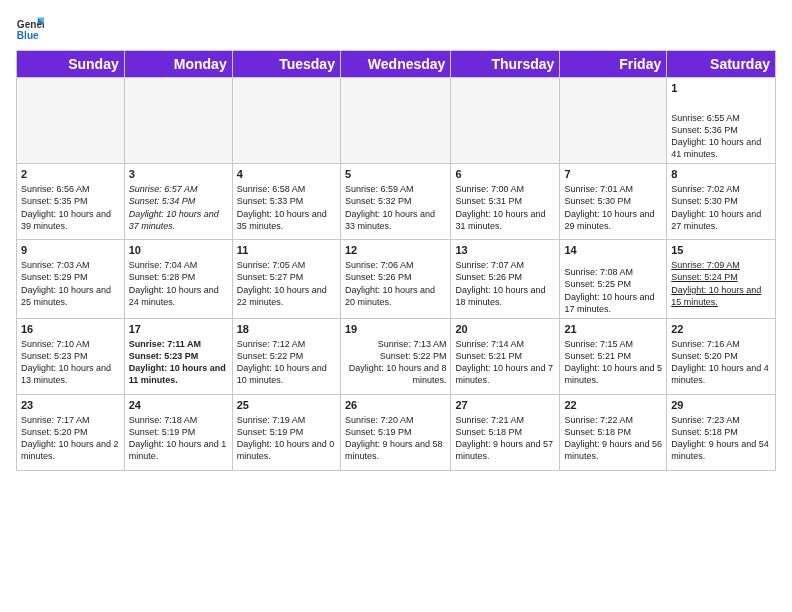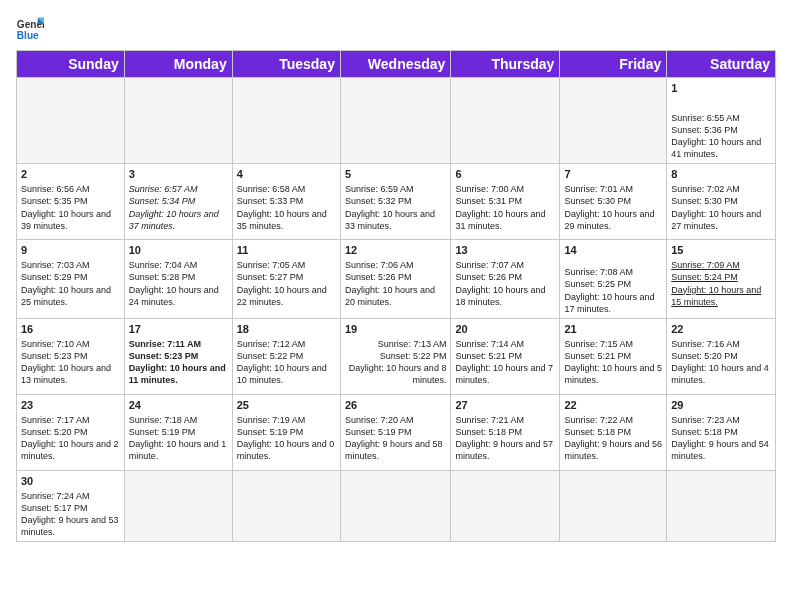--- a/index.html
+++ b/index.html
@@ -300,29 +300,15 @@
 Sunset: 5:18 PM
 Daylight: 9 hours and 56 minutes.</div>
           </td>
           <td>
             <span class="day-num">29</span>
             <div class="day-info" style="white-space: pre-line;">Sunrise: 7:23 AM
 Sunset: 5:18 PM
 Daylight: 9 hours and 54 minutes.</div>
           </td>
         </tr>
-        <tr>
-          <td class="last-row">
-            <span class="day-num">30</span>
-            <div class="day-info" style="white-space: pre-line;">Sunrise: 7:24 AM
-Sunset: 5:17 PM
-Daylight: 9 hours and 53 minutes.</div>
-          </td>
-          <td class="empty last-row"></td>
-          <td class="empty last-row"></td>
-          <td class="empty last-row"></td>
-          <td class="empty last-row"></td>
-          <td class="empty last-row"></td>
-          <td class="empty last-row"></td>
-        </tr>
       </tbody>
   </table>
 </div>
 
 </body></html>

